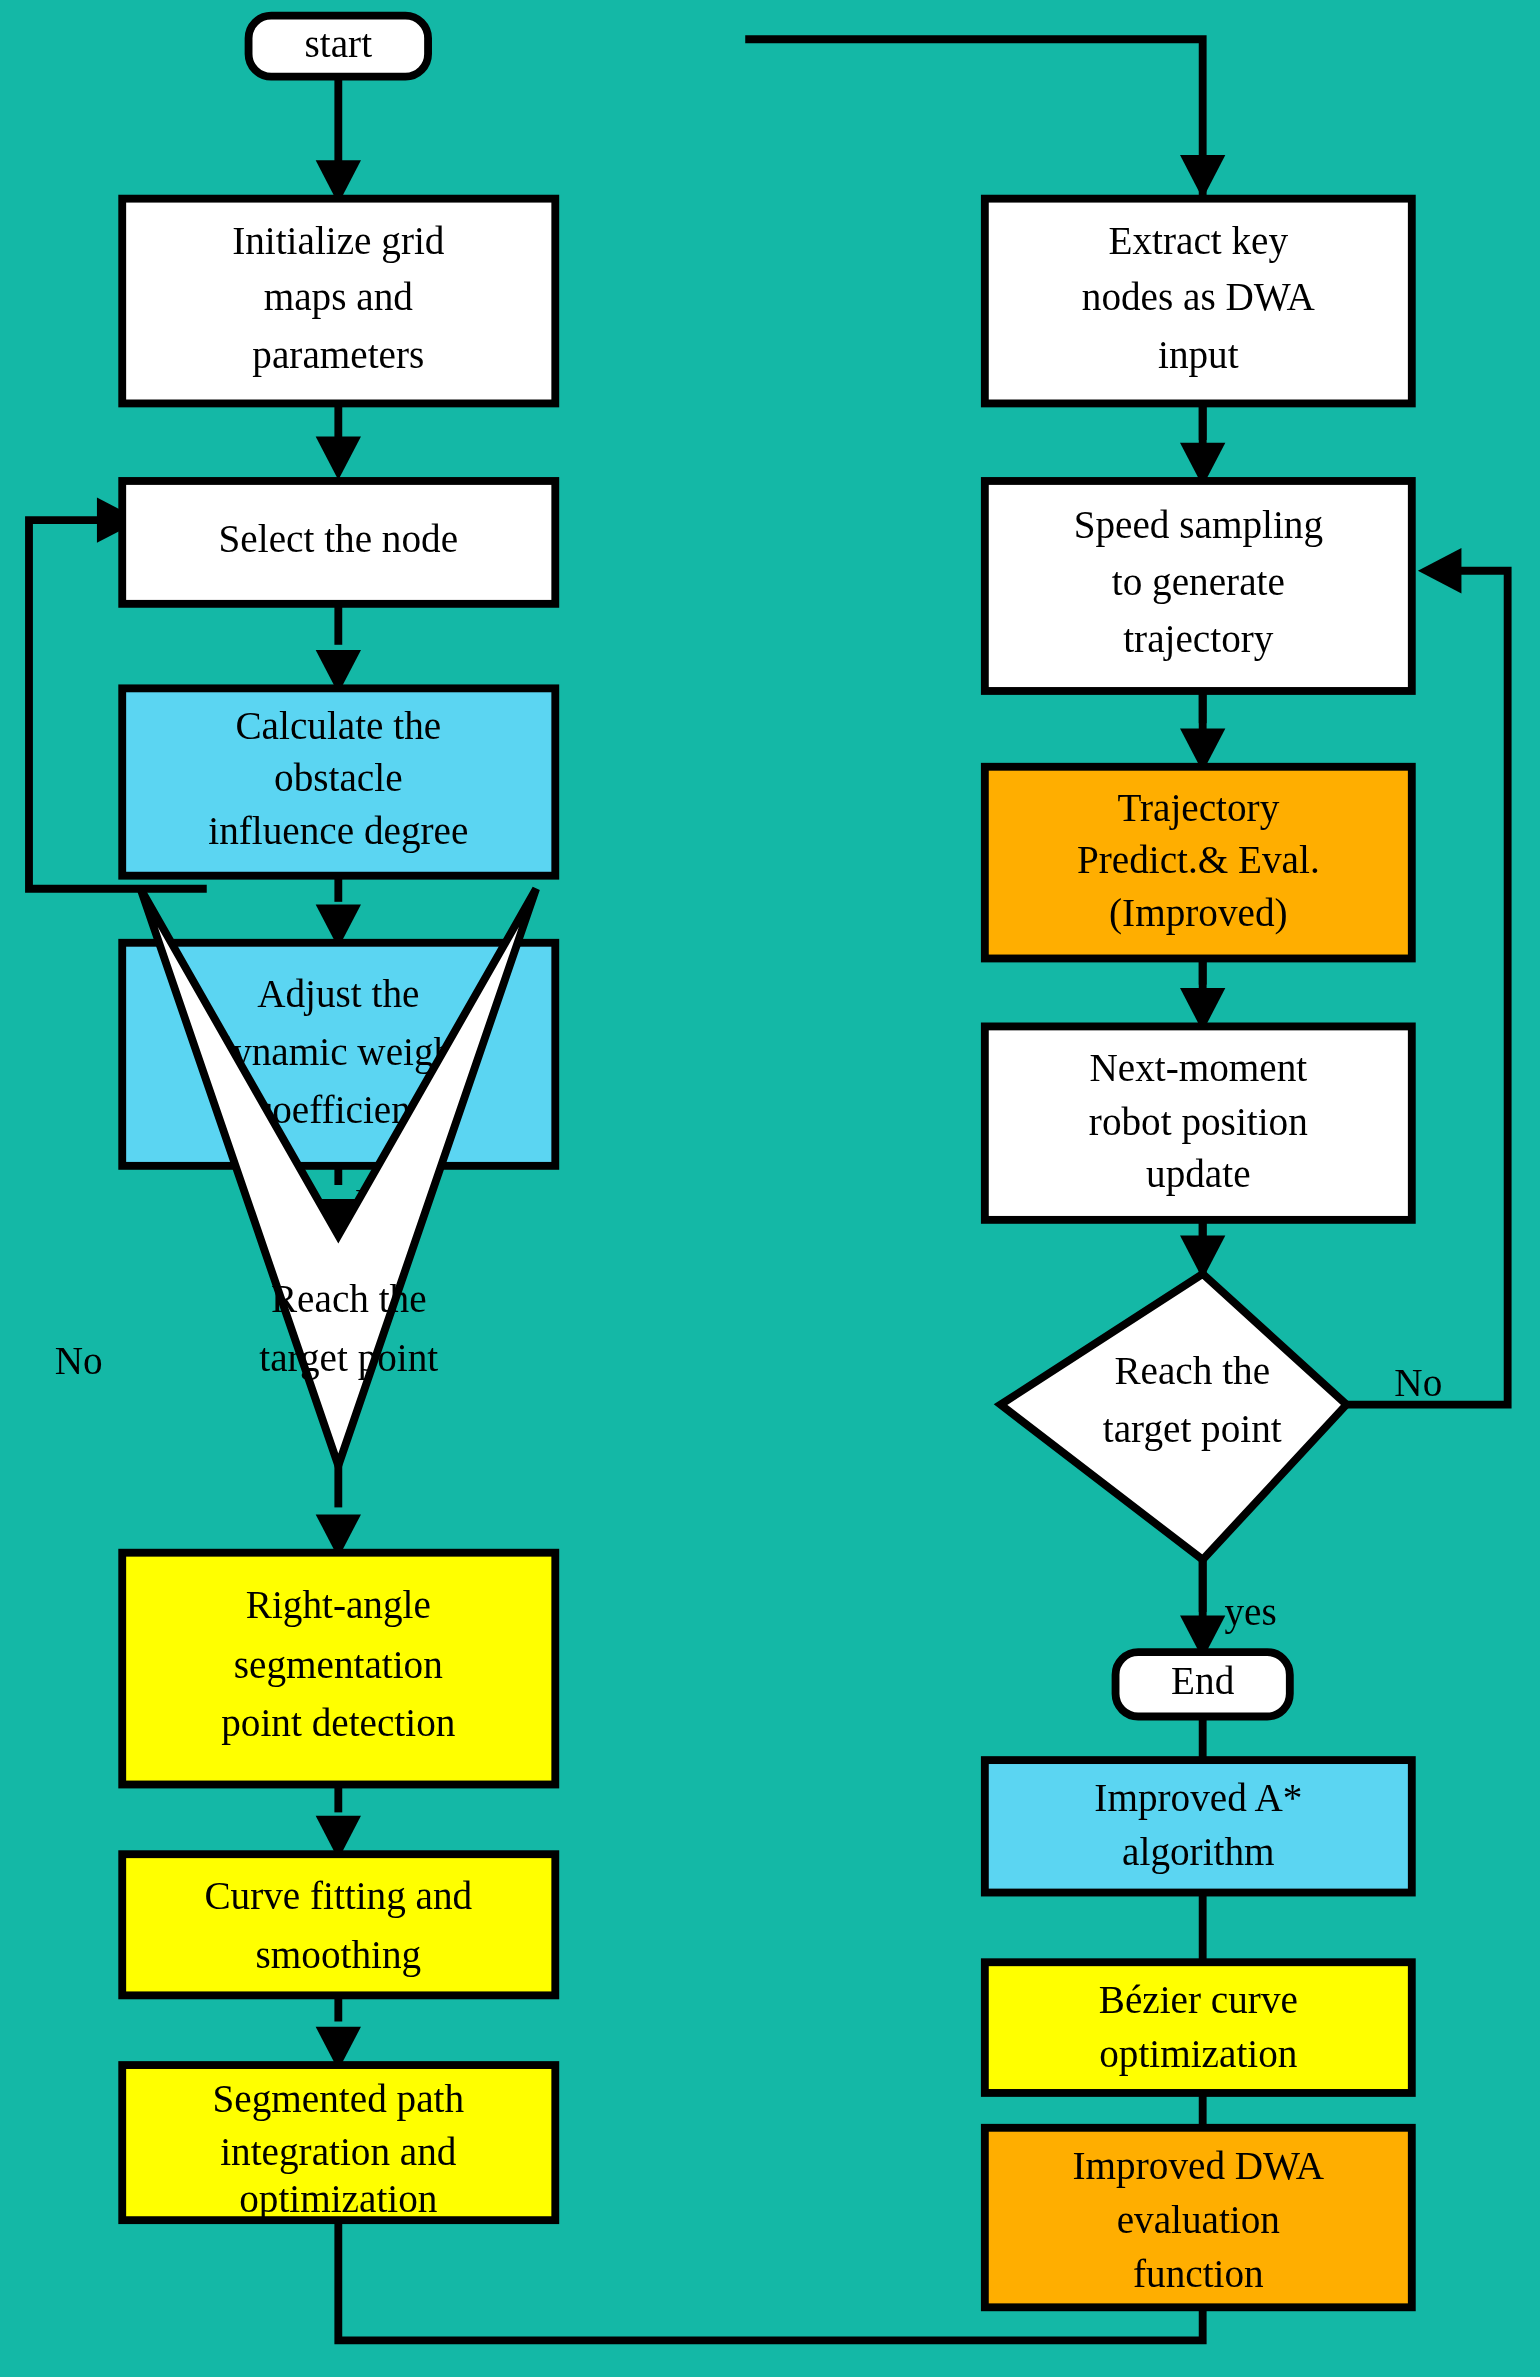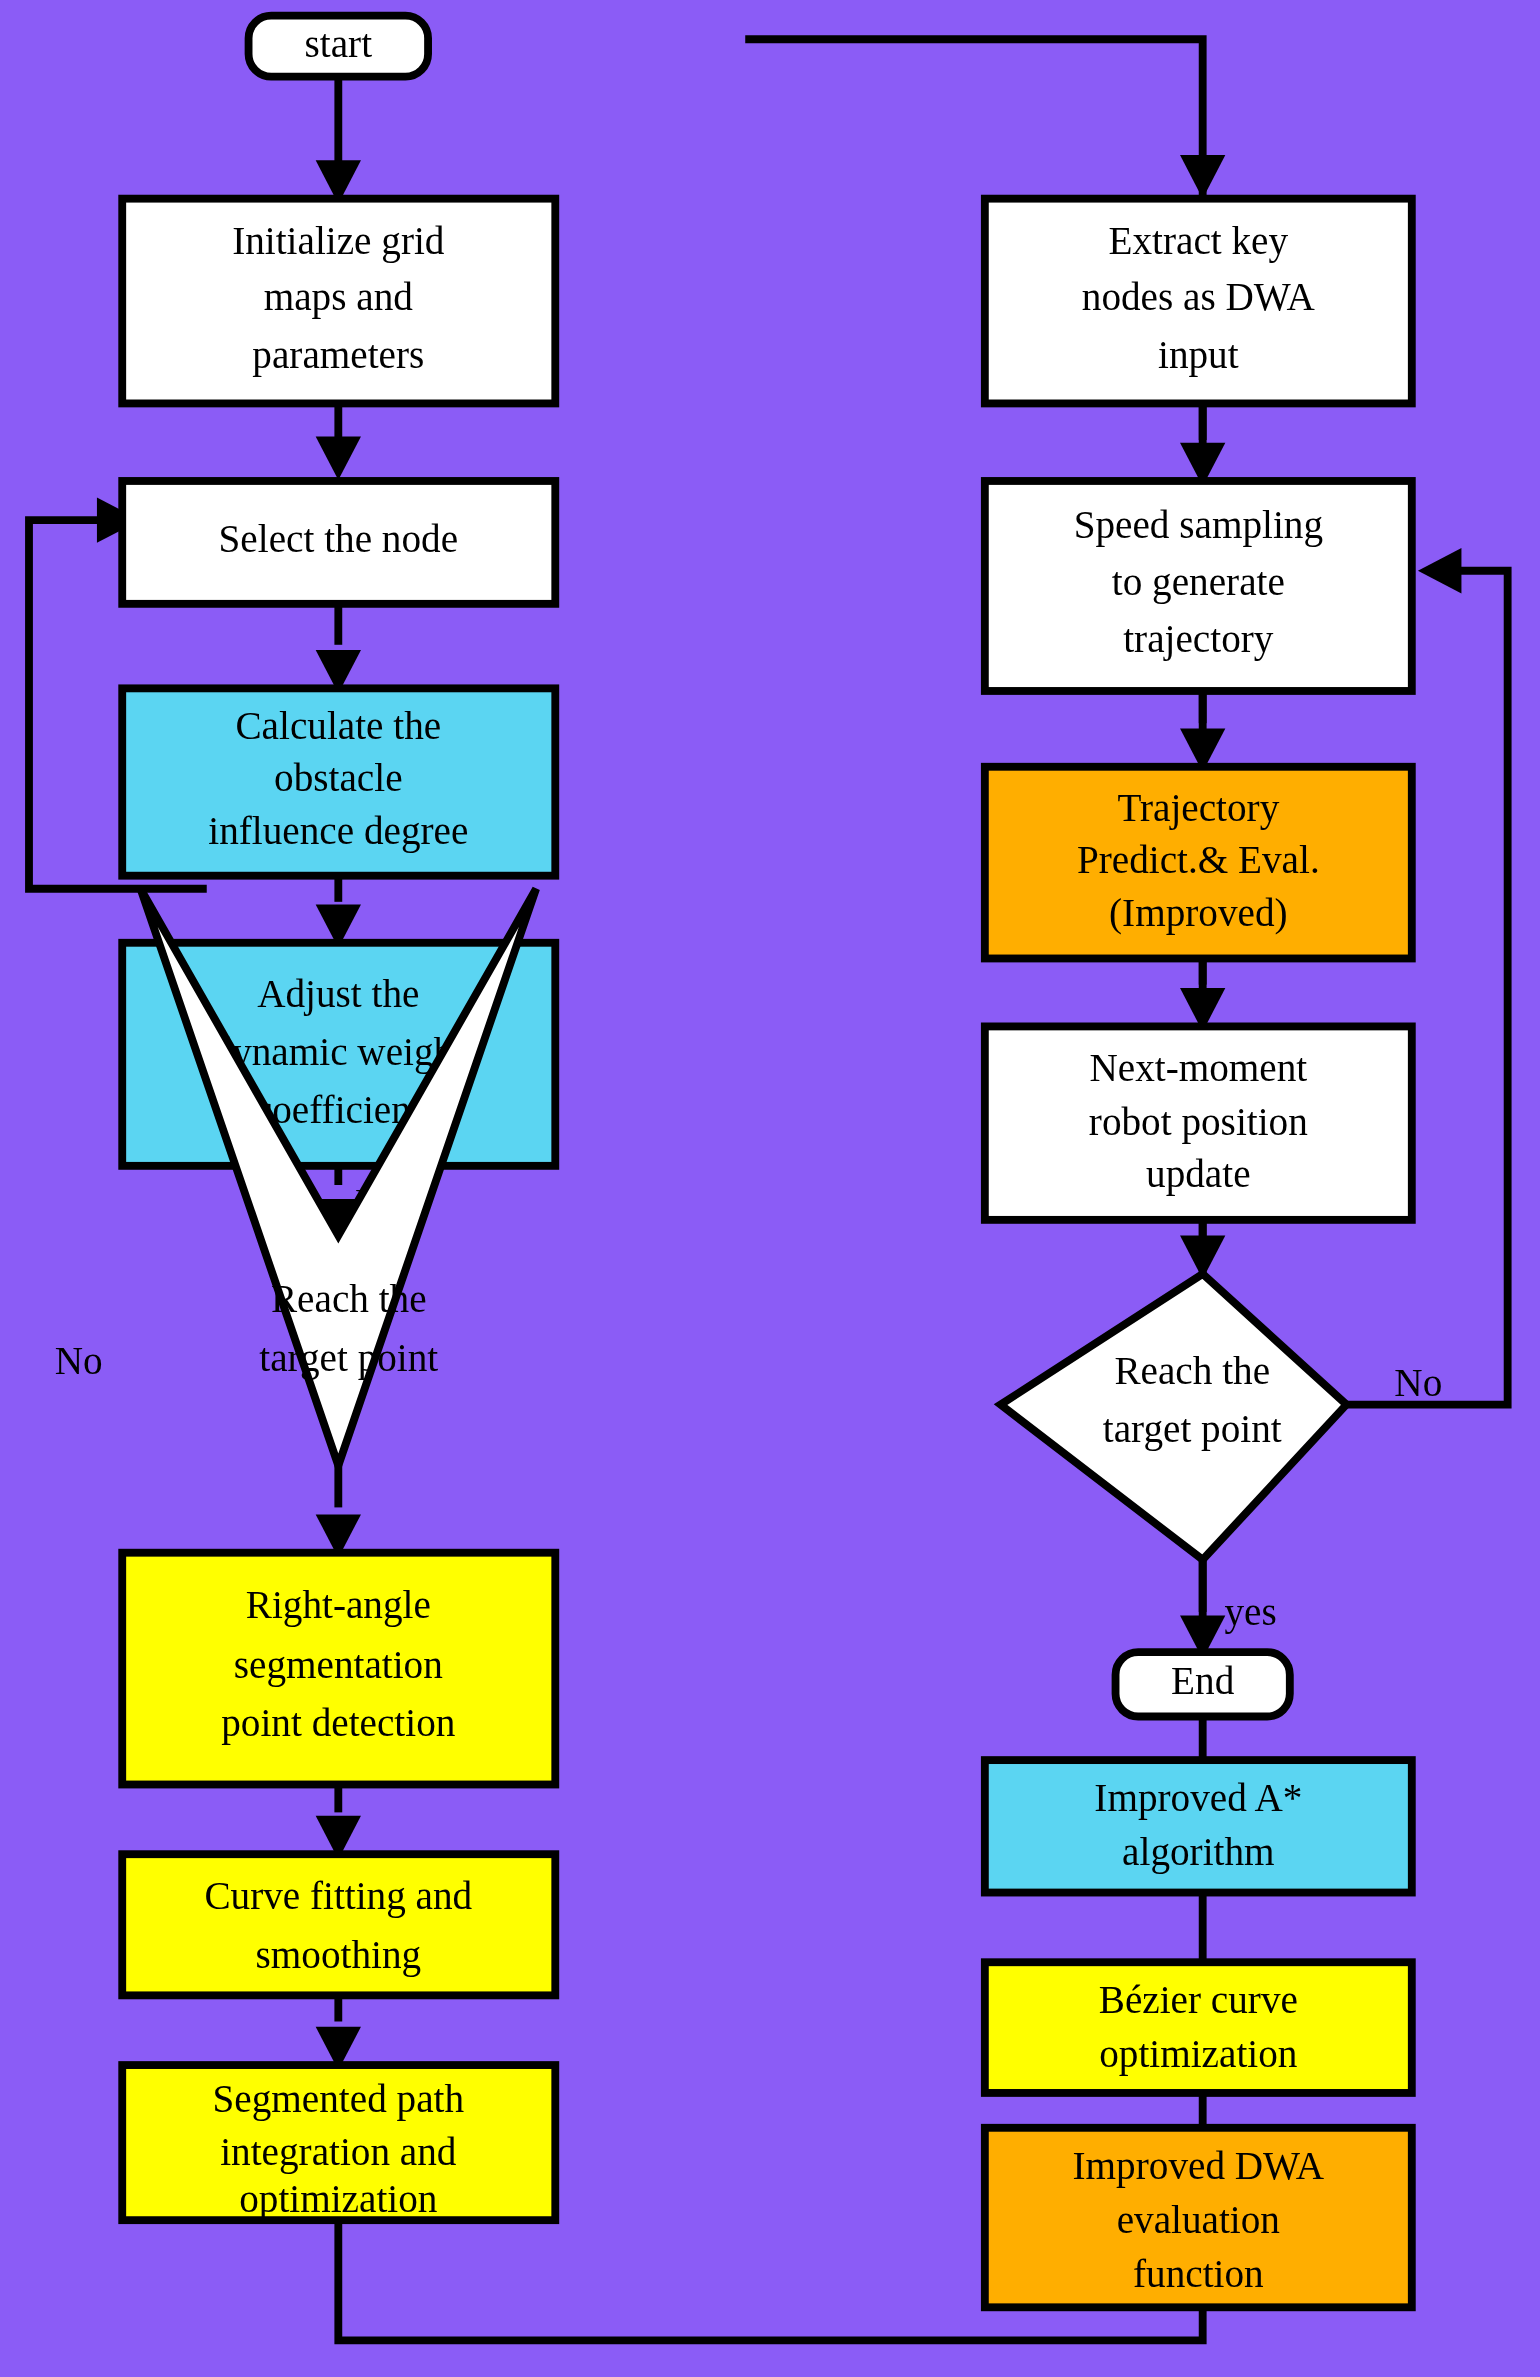--- a/index.html
+++ b/index.html
@@ -1,16 +1,16 @@
 <!DOCTYPE html>
 <html style="font-size:14px"><head>
 <meta charset="utf-8">
 <style>
   html,body{margin:0;padding:0;background:#ffffff;}
-  #stage{position:relative;width:1541px;height:2377px;background:#8b5cf6;overflow:hidden;}
+  #stage{position:relative;width:1541px;height:2377px;background:#14b8a6;overflow:hidden;}
   svg.flow{position:absolute;left:0;top:0;width:1541px;height:2377px;}
   .node-text{font-family:"Liberation Serif","DejaVu Serif",serif;font-size:45px;fill:#000;text-anchor:middle;dominant-baseline:middle;}
   .edge-label{font-family:"Liberation Serif","DejaVu Serif",serif;font-size:45px;fill:#000;dominant-baseline:middle;}
   .shape{stroke:#000;stroke-width:9;}
   .conn{stroke:#000;stroke-width:9;fill:none;stroke-linecap:butt;stroke-linejoin:miter;}
   .arrowhead{fill:#000;stroke:none;}
 </style>
 </head>
 <body>
 

